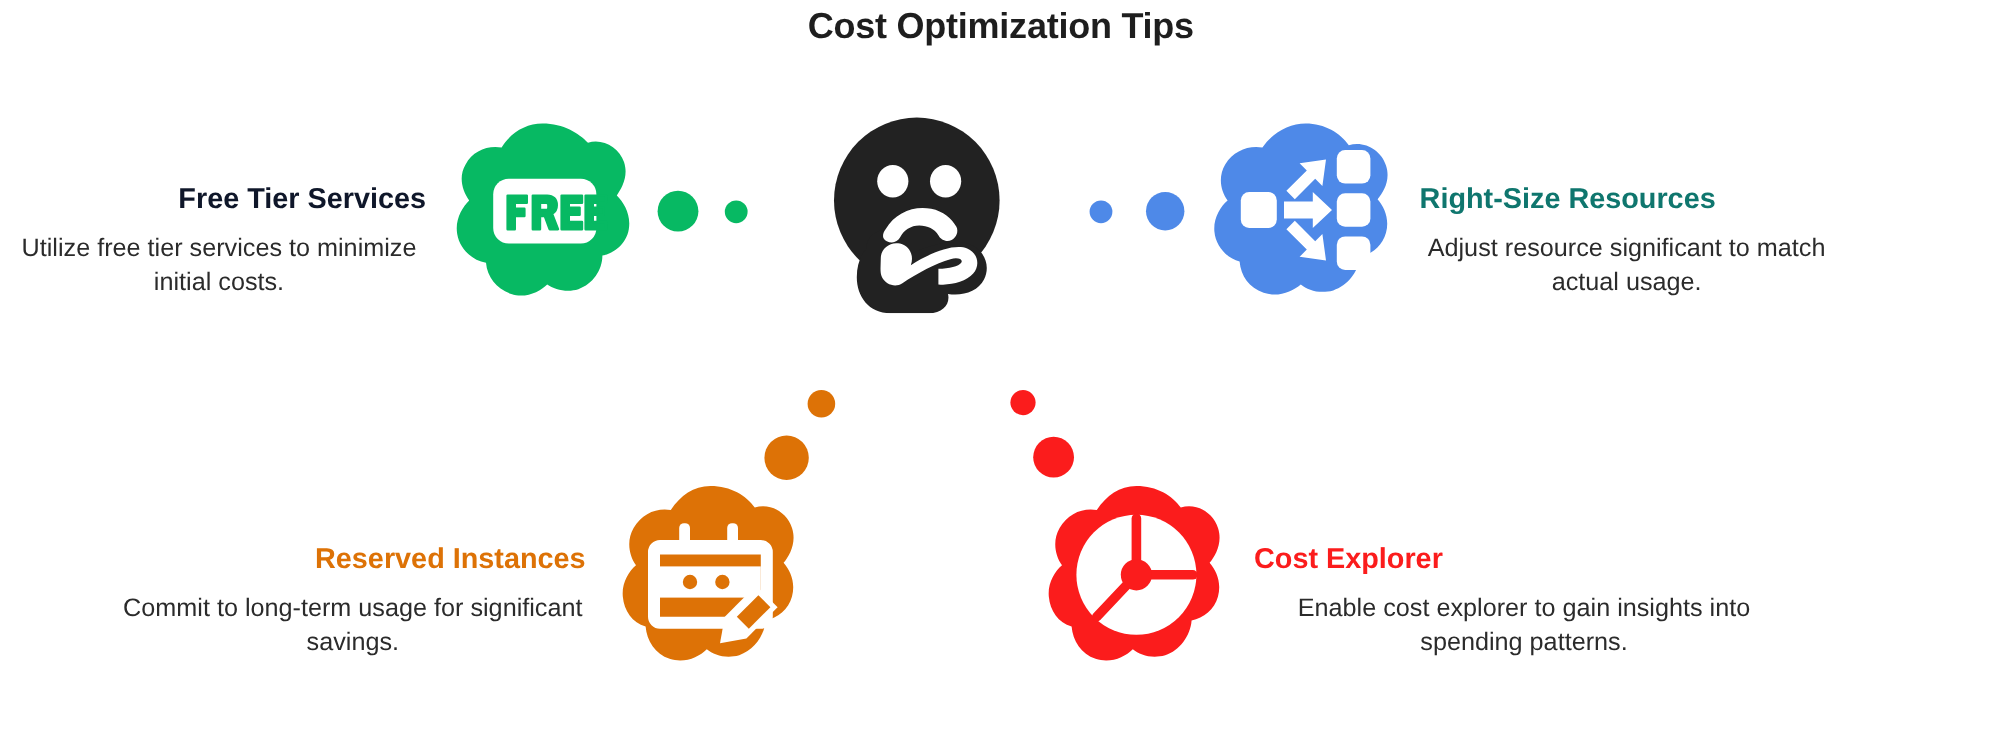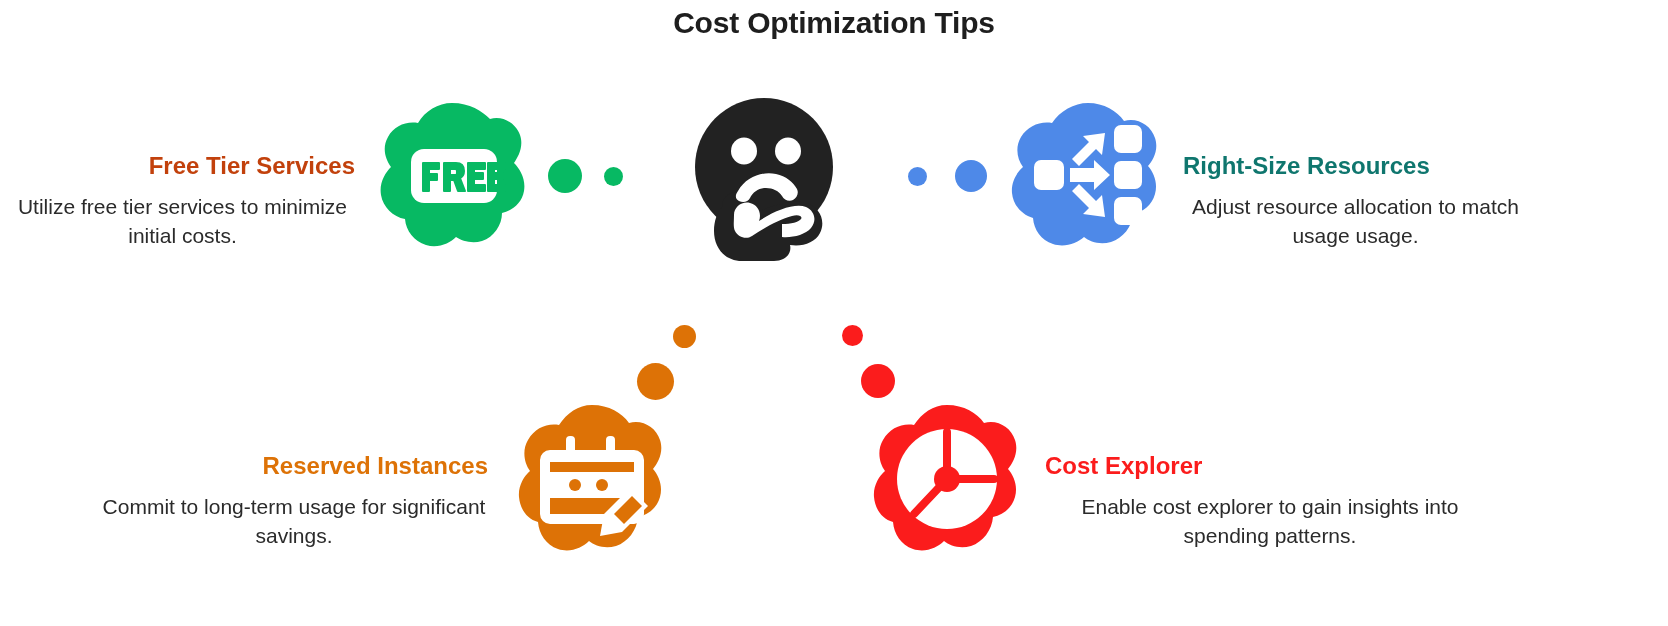--- a/index.html
+++ b/index.html
@@ -201,27 +201,27 @@
     <circle cx="75" cy="77" r="50" fill="#ffffff"></circle>
     <g stroke="#fb1c1c" stroke-width="8" stroke-linecap="round" fill="none">
       <line x1="75" y1="77" x2="75" y2="30"></line>
       <line x1="75" y1="77" x2="122" y2="77"></line>
       <line x1="75" y1="77" x2="42" y2="112"></line>
     </g>
     <circle cx="75" cy="77" r="13" fill="#fb1c1c"></circle>
   </svg>
 
   <div id="text-free-tier" class="text-block align-right">
-    <div class="item-title" style="color: #c2410c;">Free Tier Services</div>
+    <div class="item-title" style="color: #0f172a;">Free Tier Services</div>
     <div class="item-desc">Utilize free tier services to minimize initial costs.</div>
   </div>
 
   <div id="text-right-size" class="text-block align-left">
     <div class="item-title" style="color: #0f766e;">Right-Size Resources</div>
-    <div class="item-desc">Adjust resource allocation to match usage usage.</div>
+    <div class="item-desc">Adjust resource significant to match actual usage.</div>
   </div>
 
   <div id="text-reserved" class="text-block align-right">
     <div class="item-title" style="color: rgb(221, 114, 6);">Reserved Instances</div>
     <div class="item-desc">Commit to long-term usage for significant savings.</div>
   </div>
 
   <div id="text-cost-explorer" class="text-block align-left">
     <div class="item-title" style="color: rgb(251, 28, 28);">Cost Explorer</div>
     <div class="item-desc">Enable cost explorer to gain insights into spending patterns.</div>

